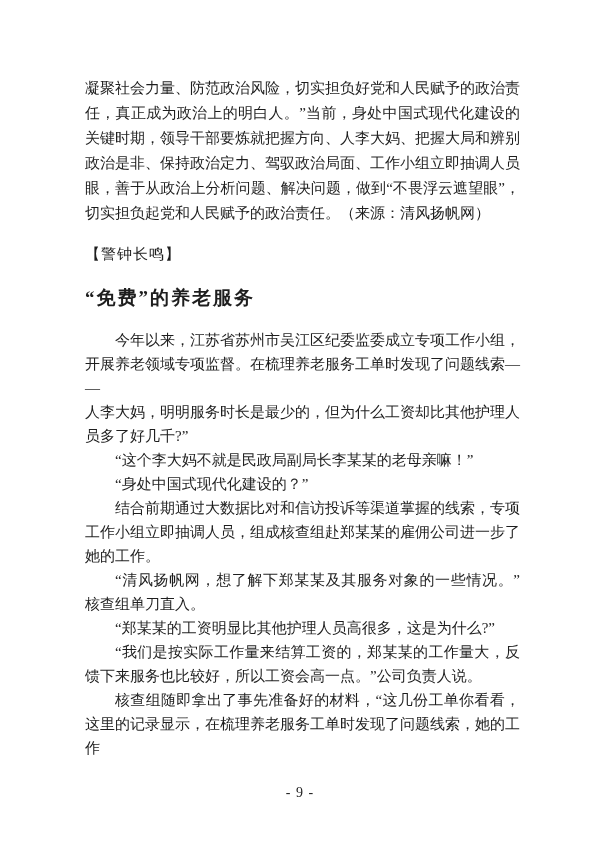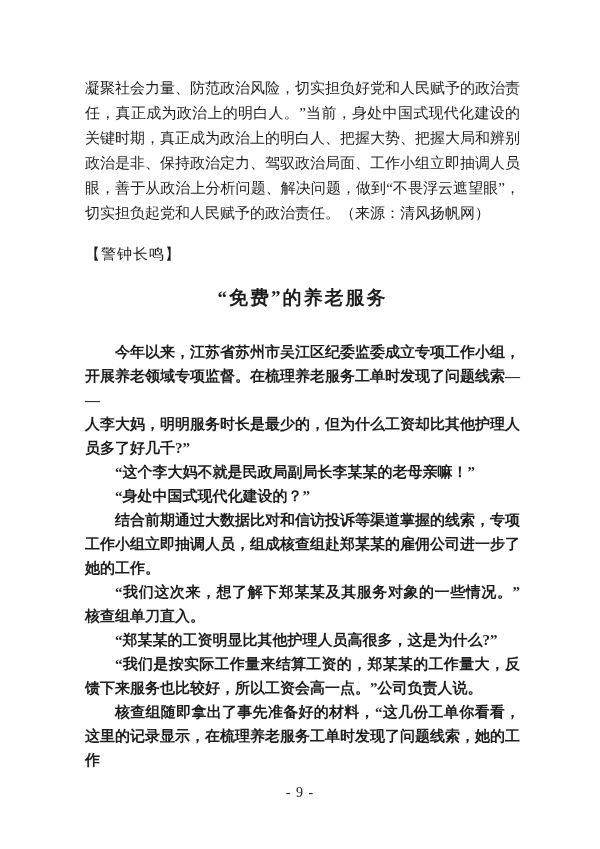--- a/index.html
+++ b/index.html
@@ -22,21 +22,20 @@
   .doc-body {
     width: 435px;
   }
   .para {
     margin: 0;
     font-size: 15px;
     line-height: 25px;
   }
   .para.tight {
     line-height: 24px;
-    font-weight: bold;
   }
   .line {
     white-space: normal;
   }
   .line.just {
     text-align: justify;
     text-align-last: justify;
   }
   .line.last {
     text-align: right;
@@ -47,24 +46,23 @@
   }
   .section-label {
     font-size: 15px;
     line-height: 25px;
     margin-top: 16px;
     letter-spacing: 1px;
   }
   .doc-title {
     font-size: 19px;
     font-weight: bold;
-    text-align: center;
     line-height: 28px;
     margin-top: 17px;
-    margin-bottom: 28px;
+    margin-bottom: 16px;
     letter-spacing: 2px;
   }
   .footer {
     position: absolute;
     left: 0;
     right: 0;
     top: 785px;
     text-align: center;
     font-size: 14px;
     color: #1e1e1e;
@@ -72,21 +70,21 @@
   }
 </style>
 </head>
 <body>
 
 <div class="page">
   <div class="doc-body">
       <div class="para">
         <div class="line just">凝聚社会力量、防范政治风险，切实担负好党和人民赋予的政治责</div>
         <div class="line just">任，真正成为政治上的明白人。”当前，身处中国式现代化建设的</div>
-        <div class="line just">关键时期，真正成为政治上的明白人、把握大势、把握大局和辨别</div>
+        <div class="line just">关键时期，领导干部要炼就把握方向、人李大妈、把握大局和辨别</div>
         <div class="line just">政治是非、保持政治定力、驾驭政治局面、工作小组立即抽调人员</div>
         <div class="line just">眼，善于从政治上分析问题、解决问题，做到“不畏浮云遮望眼”，</div>
         <div class="line last">切实担负起党和人民赋予的政治责任。（来源：清风扬帆网）</div>
       </div>
       <div class="section-label">【警钟长鸣】</div>
       <div class="doc-title">“免费”的养老服务</div>
       <div class="para tight">
         <div class="line just ind">今年以来，江苏省苏州市吴江区纪委监委成立专项工作小组，</div>
         <div class="line just">开展养老领域专项监督。在梳理养老服务工单时发现了问题线索—</div>
         <div class="line last">—</div>
@@ -100,21 +98,21 @@
       </div>
       <div class="para tight">
         <div class="line last ind">“身处中国式现代化建设的？”</div>
       </div>
       <div class="para tight">
         <div class="line just ind">结合前期通过大数据比对和信访投诉等渠道掌握的线索，专项</div>
         <div class="line just">工作小组立即抽调人员，组成核查组赴郑某某的雇佣公司进一步了</div>
         <div class="line last">她的工作。</div>
       </div>
       <div class="para tight">
-        <div class="line just ind">“我们这次来，想了解下郑某某及其服务对象的一些情况。”</div>
+        <div class="line just ind">“清风扬帆网，想了解下郑某某及其服务对象的一些情况。”</div>
         <div class="line last">核查组单刀直入。</div>
       </div>
       <div class="para tight">
         <div class="line last ind">“郑某某的工资明显比其他护理人员高很多，这是为什么?”</div>
       </div>
       <div class="para tight">
         <div class="line just ind">“我们是按实际工作量来结算工资的，郑某某的工作量大，反</div>
         <div class="line last">馈下来服务也比较好，所以工资会高一点。”公司负责人说。</div>
       </div>
       <div class="para tight">

